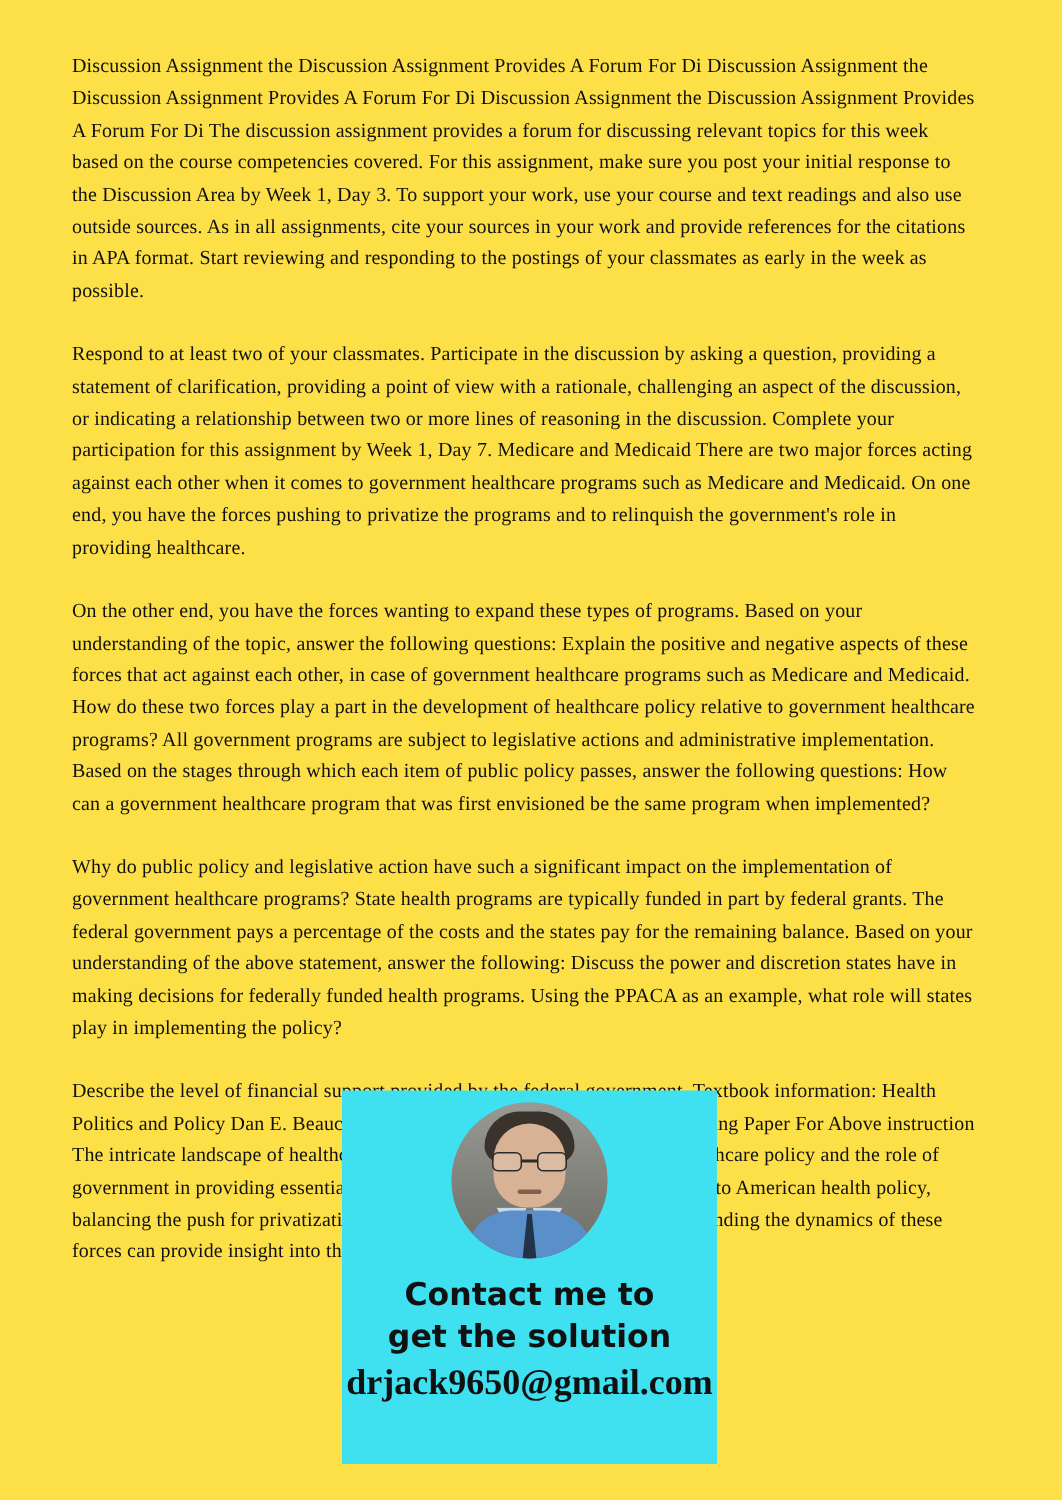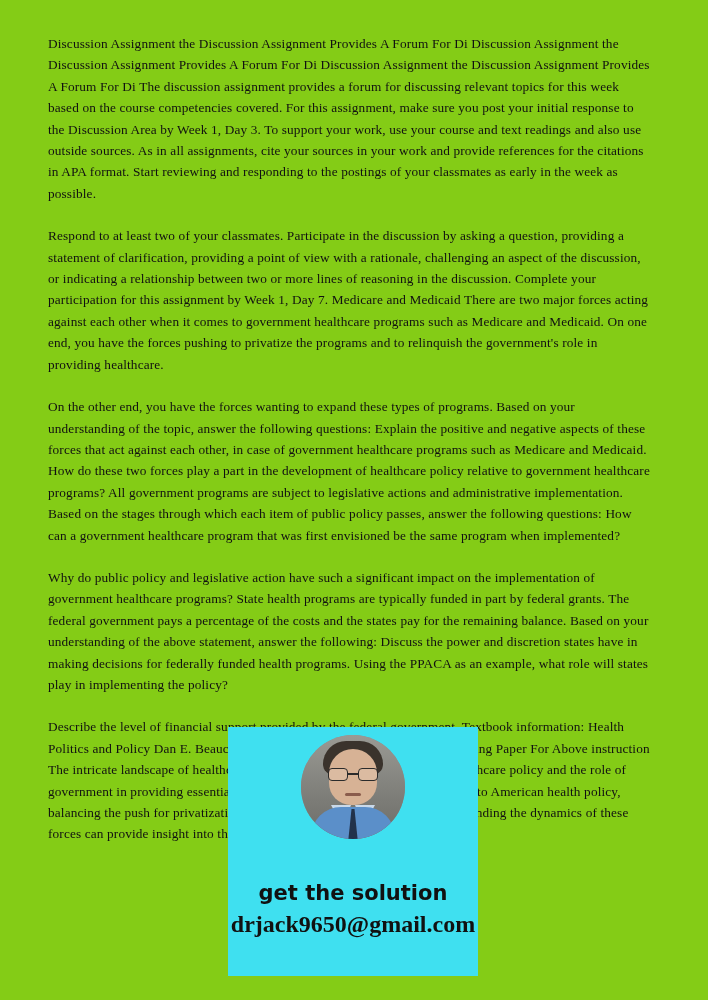--- a/index.html
+++ b/index.html
@@ -14,21 +14,21 @@
     font-family: "Liberation Serif", "DejaVu Serif", serif;
     color: #000000;
     overflow: hidden;
   }
   .page {
     position: absolute;
     left: 0;
     top: 0;
     width: 708px;
     height: 1000px;
-    background: #84cc16;
+    background: #fde047;
   }
   .doc-body {
     position: absolute;
     left: 48px;
     top: 33px;
     width: 604px;
   }
   .para {
     font-size: 13.3px;
     line-height: 21.4px;
@@ -157,21 +157,20 @@
     clip-path: polygon(0 0, 100% 0, 40% 100%);
   }
   .overlay-line1, .overlay-line2 {
     font-family: "DejaVu Sans", "Liberation Sans", sans-serif;
     font-weight: bold;
     font-size: 21px;
     line-height: 28px;
     color: #111111;
     text-align: center;
     width: 100%;
-    margin-top: 40px;
   }
   .overlay-line1 { margin-top: 10px; }
   .overlay-email {
     font-family: "Liberation Serif", "DejaVu Serif", serif;
     font-weight: bold;
     font-size: 24px;
     line-height: 26px;
     color: #111111;
     text-align: center;
     width: 100%;
@@ -200,17 +199,18 @@
       <div class="collar-r"></div>
       <div class="shirt"></div>
       <div class="tie"></div>
       <div class="glasses">
         <div class="lens l"></div>
         <div class="bridge"></div>
         <div class="lens r"></div>
       </div>
       <div class="mouth"></div>
     </div>
+    <div class="overlay-line1">Contact me to</div>
     <div class="overlay-line2">get the solution</div>
     <div class="overlay-email">drjack9650@gmail.com</div>
   </div>
 
 </div>
 
 </body></html>

